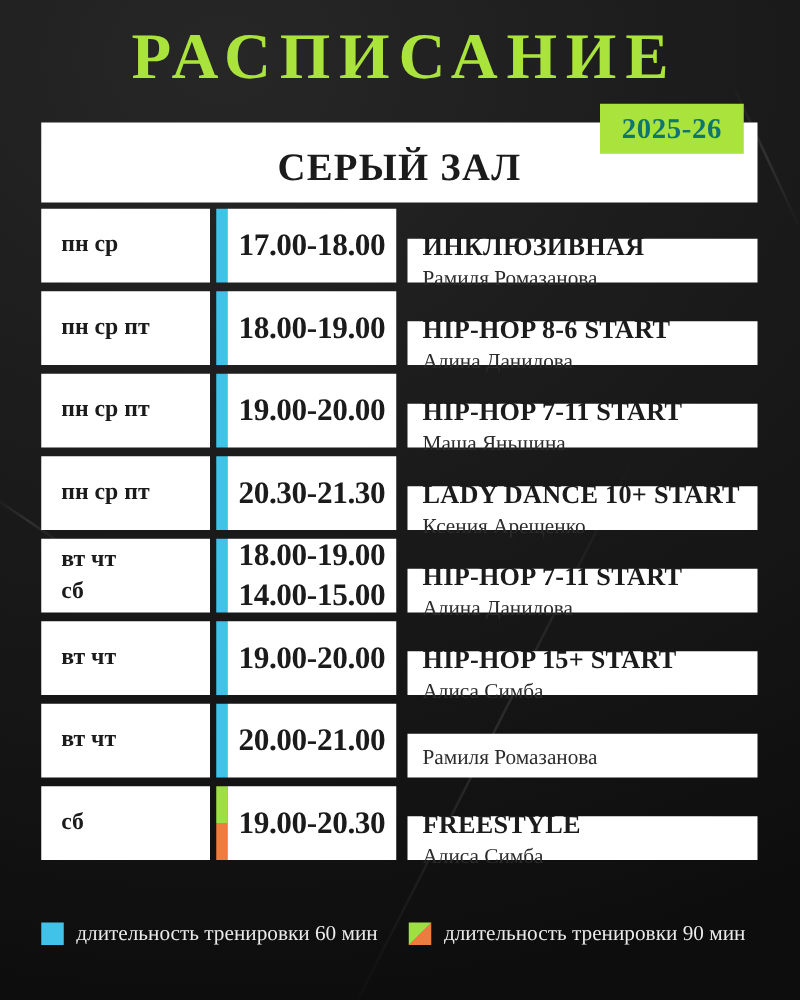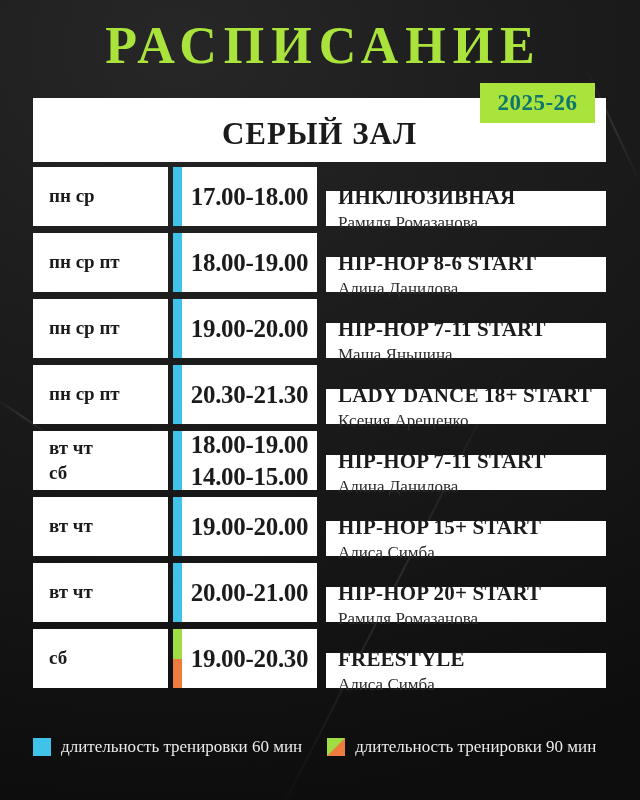--- a/index.html
+++ b/index.html
@@ -204,21 +204,21 @@
             <span>пн ср пт</span>
           </div>
       </div>
       <div class="time-cell">
         <span class="stripe blue"></span>
         <div class="time-lines cell">
             <span class="t">20.30-21.30</span>
           </div>
       </div>
       <div class="cell class-cell">
-        <div class="kname">LADY DANCE 18+ START</div>
+        <div class="kname">LADY DANCE 10+ START</div>
         <div class="coach">Ксения Арещенко</div>
       </div>
     </div>
 
     <div class="row">
       <div class="cell day-cell">
         <div class="day-lines">
           <span>вт чт</span>
           <span>сб</span>
         </div>
@@ -260,21 +260,20 @@
             <span>вт чт</span>
           </div>
       </div>
       <div class="time-cell">
         <span class="stripe blue"></span>
         <div class="time-lines cell">
             <span class="t">20.00-21.00</span>
           </div>
       </div>
       <div class="cell class-cell">
-        <div class="kname">HIP-HOP 20+ START</div>
         <div class="coach">Рамиля Ромазанова</div>
       </div>
     </div>
 
     <div class="row">
       <div class="cell day-cell">
         <div class="day-lines">
             <span>сб</span>
           </div>
       </div>

